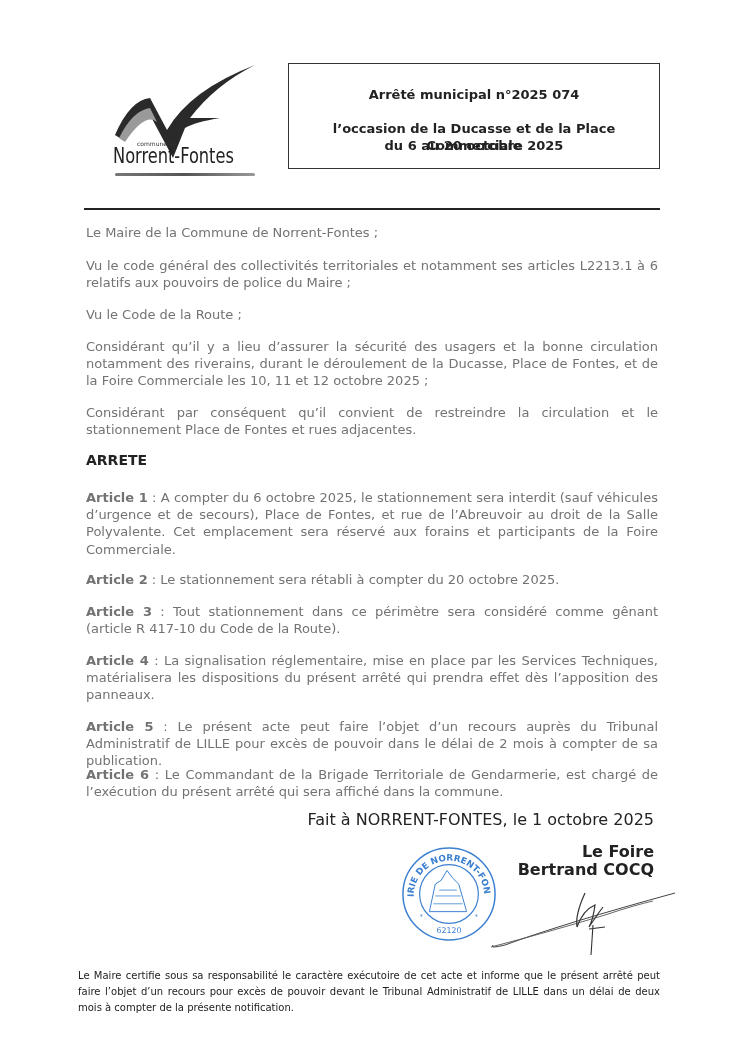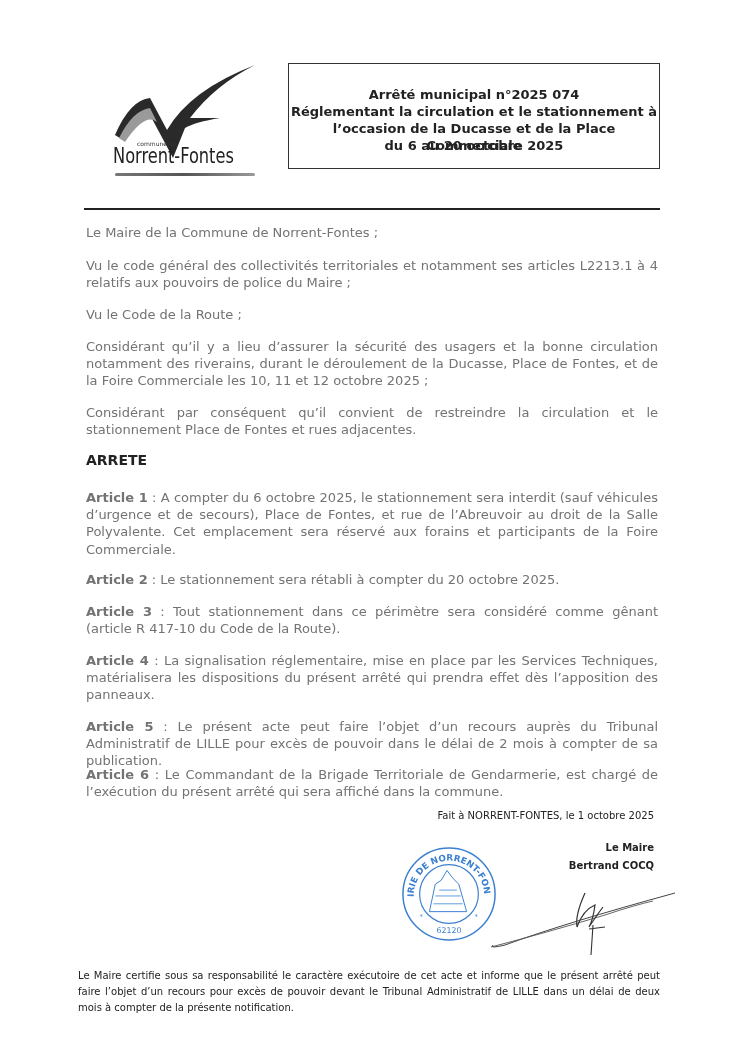--- a/index.html
+++ b/index.html
@@ -13,21 +13,21 @@
                     background:linear-gradient(90deg,#777,#555,#999); border-radius:2px; }
   .title-box { position:absolute; left:288px; top:63px; width:372px; height:106px;
                border:1px solid #333; box-sizing:border-box;padding-left:11px; }
   .title-box .t { position:absolute; left:0; right:0; text-align:center; font-weight:bold;
                   font-size:13px; color:#222; line-height:17px; }
   .rule { position:absolute; left:84px; top:208px; width:576px; height:2px; background:#222; }
   .para { position:absolute; left:86px; width:572px; font-size:13px; line-height:17.2px;
           text-align:justify; color:#737373; }
   .para b { font-weight:bold;margin-top:26px; }
   .arrete { position:absolute; left:86px; top:452px; font-size:14px; font-weight:bold; color:#222; }
-  .right { position:absolute; right:82px; text-align:right; font-size:10px; color:#222; }
+  .right { position:absolute; right:82px; text-align:right; font-size:16px; color:#222; }
   .bold { font-weight:bold; }
   .stamp { position:absolute; left:400px; top:845px; width:98px; height:98px; }
   .signature { position:absolute; left:485px; top:875px; width:195px; height:85px; }
   .footer { position:absolute; left:78px; top:968px; width:582px; font-size:10px; line-height:16px;
             text-align:justify; color:#222; }
 </style>
 </head>
 <body>
 
 <div>
@@ -35,44 +35,43 @@
     <path d="M20 75 Q35 40 55 38 L72 70 Q95 30 160 5 Q120 25 95 58 L125 58 Q100 62 90 68 L78 98 L55 55 Q45 50 28 80 Z" fill="#2a2a2a"></path>
     <path d="M24 78 Q38 50 55 48 L62 62 Q50 52 30 82 Z" fill="#9a9a9a"></path>
   </svg>
   <span class="logo-small">commune de</span>
   <span class="logo-name">Norrent-Fontes</span>
   <div class="logo-underline"></div>
 </div>
 
 <div class="title-box">
   <div class="t" style="top:22px">Arrêté municipal n°2025 074</div>
-  <div class="t" style="top:39px">Réglementant la circulation et le stationnement à</div>
   <div class="t" style="top:56px">l’occasion de la Ducasse et de la Place Commerciale</div>
   <div class="t" style="top:73px">du 6 au 20 octobre 2025</div>
 </div>
 
 <div class="rule"></div>
 
 <div class="para" style="top:224px">Le Maire de la Commune de Norrent-Fontes ;</div>
-<div class="para" style="top:257px">Vu le code général des collectivités territoriales et notamment ses articles L2213.1 à 4 relatifs aux pouvoirs de police du Maire ;</div>
+<div class="para" style="top:257px">Vu le code général des collectivités territoriales et notamment ses articles L2213.1 à 6 relatifs aux pouvoirs de police du Maire ;</div>
 <div class="para" style="top:306px">Vu le Code de la Route ;</div>
 <div class="para" style="top:338px">Considérant qu’il y a lieu d’assurer la sécurité des usagers et la bonne circulation notamment des riverains, durant le déroulement de la Ducasse, Place de Fontes, et de la Foire Commerciale les 10, 11 et 12 octobre 2025 ;</div>
 <div class="para" style="top:404px">Considérant par conséquent qu’il convient de restreindre la circulation et le stationnement Place de Fontes et rues adjacentes.</div>
 
 <div class="arrete">ARRETE</div>
 
 <div class="para" style="top:489px"><b>Article 1</b><span> : A compter du 6 octobre 2025, le stationnement sera interdit (sauf véhicules d’urgence et de secours), Place de Fontes, et rue de l’Abreuvoir au droit de la Salle Polyvalente. Cet emplacement sera réservé aux forains et participants de la Foire Commerciale.</span></div>
 <div class="para" style="top:571px"><b>Article 2</b><span> : Le stationnement sera rétabli à compter du 20 octobre 2025.</span></div>
 <div class="para" style="top:603px"><b>Article 3</b><span> : Tout stationnement dans ce périmètre sera considéré comme gênant (article R 417-10 du Code de la Route).</span></div>
 <div class="para" style="top:652px"><b>Article 4</b><span> : La signalisation réglementaire, mise en place par les Services Techniques, matérialisera les dispositions du présent arrêté qui prendra effet dès l’apposition des panneaux.</span></div>
 <div class="para" style="top:718px"><b>Article 5</b><span> : Le présent acte peut faire l’objet d’un recours auprès du Tribunal Administratif de LILLE pour excès de pouvoir dans le délai de 2 mois à compter de sa publication.</span></div>
 <div class="para" style="top:766px"><b>Article 6</b><span> : Le Commandant de la Brigade Territoriale de Gendarmerie, est chargé de l’exécution du présent arrêté qui sera affiché dans la commune.</span></div>
 
 <div class="right" style="top:810px">Fait à NORRENT-FONTES, le 1 octobre 2025</div>
-<div class="right bold" style="top:842px">Le Maire</div>
+<div class="right bold" style="top:842px">Le Foire</div>
 <div class="right bold" style="top:860px">Bertrand COCQ</div>
 
 <svg class="stamp" viewBox="0 0 100 100">
   <defs>
     <path id="arcTop" d="M14 52 A36 36 0 1 1 86 52"></path>
   </defs>
   <circle cx="50" cy="50" r="47" fill="none" stroke="#3a7fd0" stroke-width="1.5"></circle>
   <circle cx="50" cy="50" r="30" fill="none" stroke="#3a7fd0" stroke-width="1.2"></circle>
   <text font-size="9" fill="#3a7fd0" font-family="DejaVu Sans, sans-serif" font-weight="bold">
     <textPath href="#arcTop" startOffset="50%" text-anchor="middle">MAIRIE DE NORRENT-FONTES</textPath>

